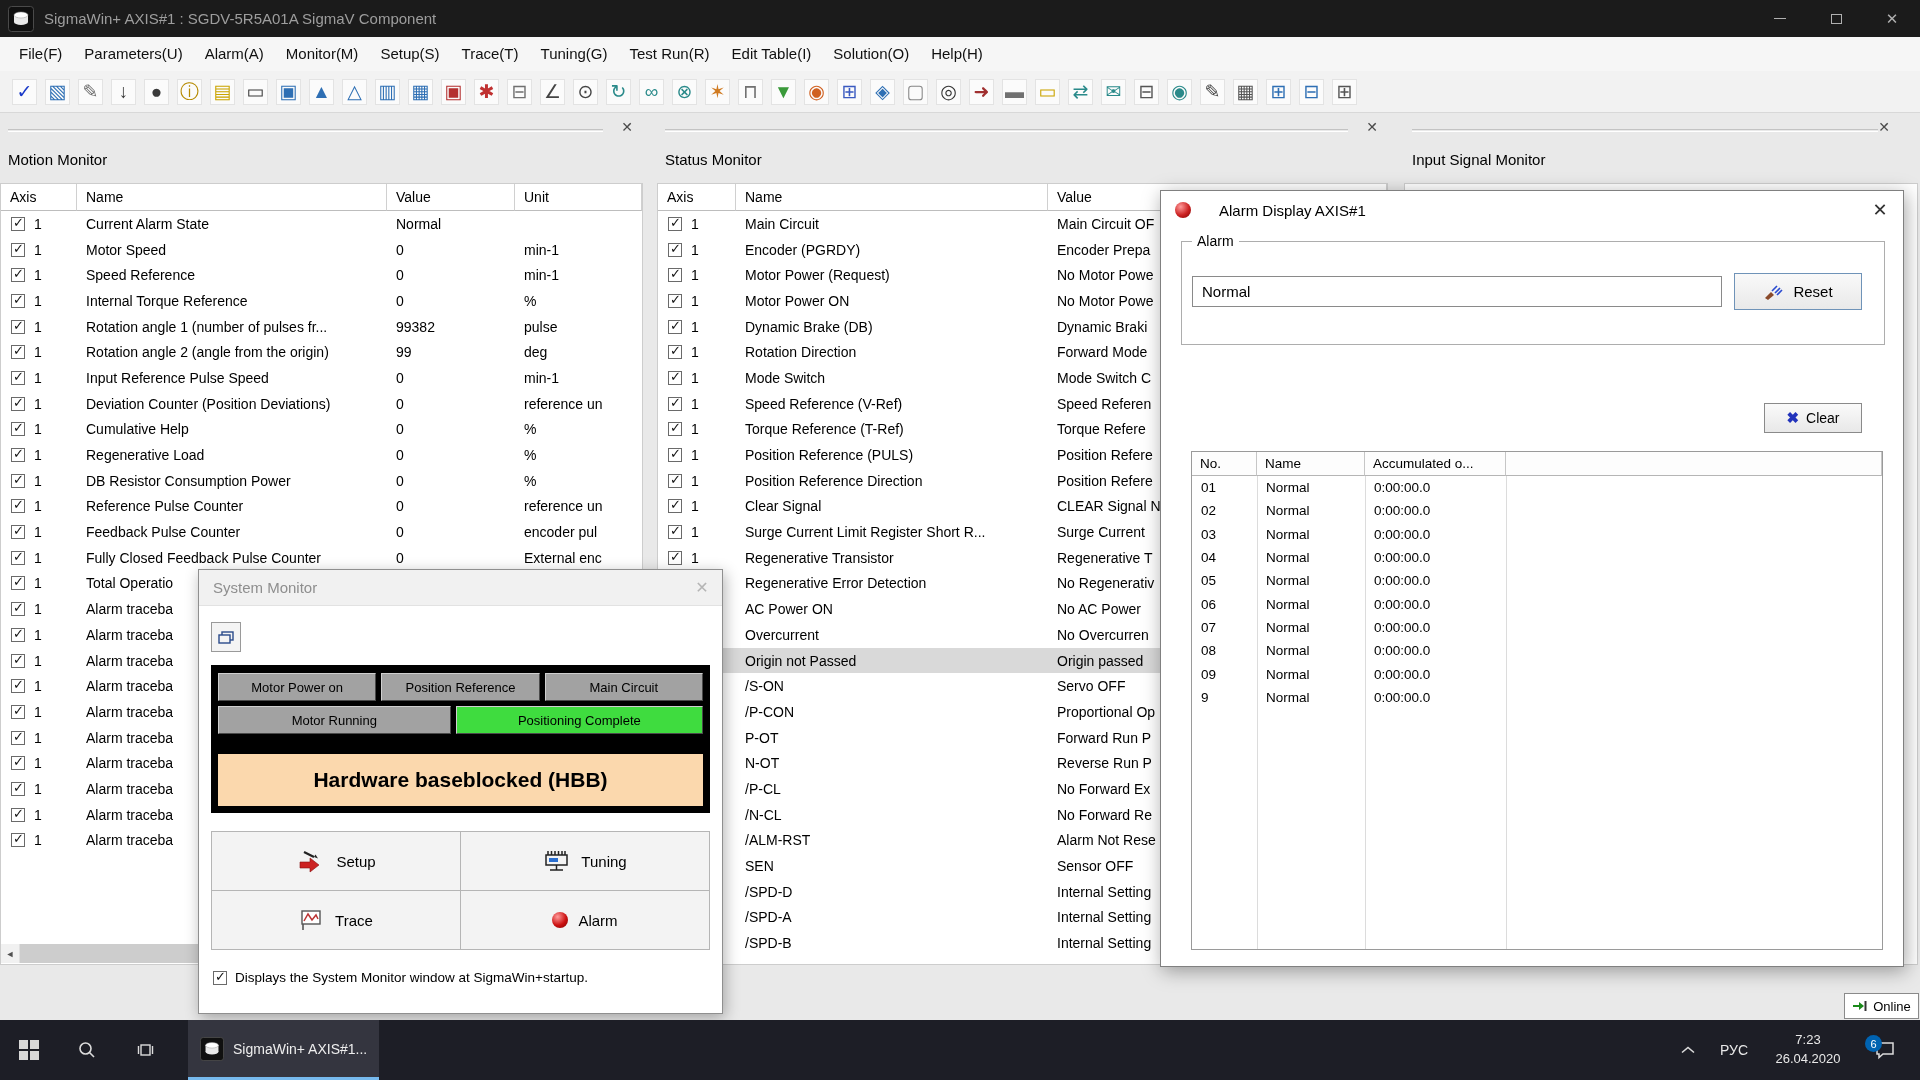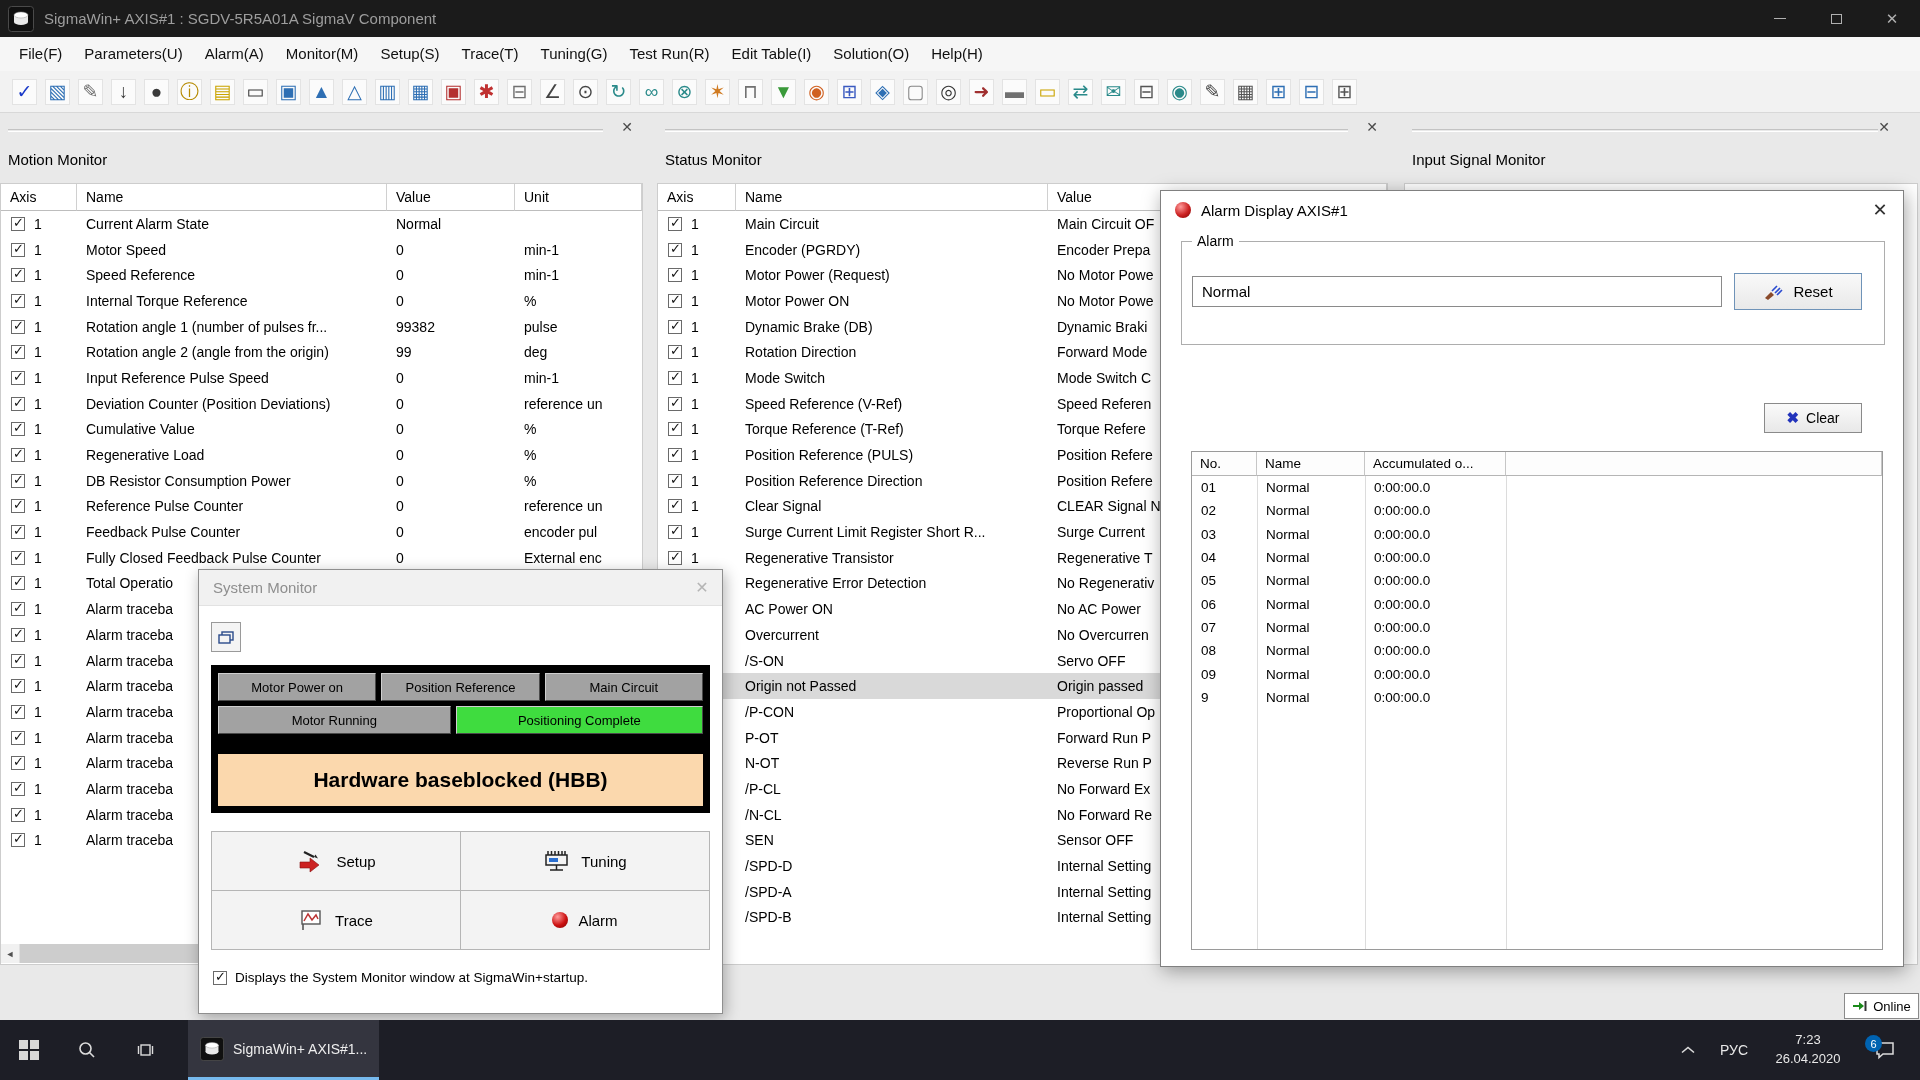--- a/index.html
+++ b/index.html
@@ -38,21 +38,21 @@
   .cb::after{content:"✓";position:absolute;left:1px;top:-3px;font-size:13px;color:#111;}
   .axn{margin-left:9px;font-size:14px;}
   .hscroll{position:absolute;left:0;bottom:1px;height:19px;right:2px;background:#f1f1f1;display:flex;}
   .sarrow{width:19px;height:19px;display:flex;align-items:center;justify-content:center;font-size:9px;color:#505050;background:#f1f1f1;border-right:1px solid #e0e0e0;}
   .sthumb{width:500px;height:19px;background:#cdcdcd;}
 
   
   .alarm-window{position:absolute;left:1160px;top:190px;width:744px;height:777px;background:#fff;border:1px solid #808080;box-shadow:2px 4px 18px rgba(0,0,0,.35);z-index:6;}
   .aw-title{position:absolute;top:0;left:0;right:0;height:38px;display:flex;align-items:center;background:#fff;}
   .redball{width:16px;height:16px;border-radius:50%;background:radial-gradient(circle at 35% 30%,#ff9a9a,var(--alarm-red,#cc2222) 55%,#7e0000);margin-left:14px;flex:none;}
-  .aw-title-text{margin-left:10px;font-size:15px;color:#000;}
+  .aw-title-text{margin-left:28px;font-size:15px;color:#000;}
   .aw-close{margin-left:auto;width:46px;text-align:center;font-size:18px;color:#333;}
   .agroup{position:absolute;left:20px;top:50px;width:704px;height:104px;border:1px solid #adadad;}
   .legend{position:absolute;top:-9px;left:10px;background:#fff;padding:0 5px;font-size:14px;}
   .afield{position:absolute;left:10px;top:34px;width:530px;height:31px;border:1px solid #8a8a8a;padding-left:9px;font-size:15px;line-height:29px;background:#fff;}
   .reset-btn{position:absolute;right:22px;top:31px;width:128px;height:37px;background:linear-gradient(#f9f9f9,#e9e9e9);border:1px solid #6f93b8;display:flex;align-items:center;justify-content:center;gap:8px;font-size:15px;font-family:inherit;}
   .tabs{position:absolute;left:20px;top:164px;display:flex;align-items:flex-end;height:31px;}
   .tab{height:27px;padding:0 16px;display:flex;align-items:center;font-size:14px;background:#f0f0f0;border:1px solid #a0a0a0;margin-right:2px;color:#000;}
   .tab.active{height:31px;background:#fff;border-bottom:none;position:relative;z-index:2;}
   .clear-btn{position:absolute;left:603px;top:212px;width:98px;height:30px;background:linear-gradient(#fafafa,#e8e8e8);border:1px solid #8a8a8a;display:flex;align-items:center;justify-content:center;gap:7px;font-size:14px;font-family:inherit;}
   .clear-x{color:#2233bb;font-size:15px;font-weight:bold;}
@@ -274,21 +274,21 @@
             <span class="td" style="width:310px">Deviation Counter (Position Deviations)</span>
             <span class="td" style="width:128px">0</span>
             <span class="td fx">reference un</span>
           </div>
 
           <div class="trow">
             <span class="td ax" style="width:76px;padding-left:10px;">
               <span class="cb"></span>
               <span class="axn">1</span>
             </span>
-            <span class="td" style="width:310px">Cumulative Value</span>
+            <span class="td" style="width:310px">Cumulative Help</span>
             <span class="td" style="width:128px">0</span>
             <span class="td fx">%</span>
           </div>
 
           <div class="trow">
             <span class="td ax" style="width:76px;padding-left:10px;">
               <span class="cb"></span>
               <span class="axn">1</span>
             </span>
             <span class="td" style="width:310px">Regenerative Load</span>
@@ -611,38 +611,38 @@
 
           <div class="trow">
             <span class="td ax" style="width:78px;padding-left:10px;">
               <span class="cb"></span>
               <span class="axn">1</span>
             </span>
             <span class="td" style="width:312px">Overcurrent</span>
             <span class="td fx">No Overcurren</span>
           </div>
 
+          <div class="trow hl">
+            <span class="td ax" style="width:78px;padding-left:10px;">
+              <span class="cb"></span>
+              <span class="axn">1</span>
+            </span>
+            <span class="td" style="width:312px">Origin not Passed</span>
+            <span class="td fx">Origin passed</span>
+          </div>
+
           <div class="trow">
             <span class="td ax" style="width:78px;padding-left:10px;">
               <span class="cb"></span>
               <span class="axn">1</span>
             </span>
             <span class="td" style="width:312px">/S-ON</span>
             <span class="td fx">Servo OFF</span>
           </div>
 
-          <div class="trow hl">
-            <span class="td ax" style="width:78px;padding-left:10px;">
-              <span class="cb"></span>
-              <span class="axn">1</span>
-            </span>
-            <span class="td" style="width:312px">Origin not Passed</span>
-            <span class="td fx">Origin passed</span>
-          </div>
-
           <div class="trow">
             <span class="td ax" style="width:78px;padding-left:10px;">
               <span class="cb"></span>
               <span class="axn">1</span>
             </span>
             <span class="td" style="width:312px">/P-CON</span>
             <span class="td fx">Proportional Op</span>
           </div>
 
           <div class="trow">
@@ -674,20 +674,28 @@
 
           <div class="trow">
             <span class="td ax" style="width:78px;padding-left:10px;">
               <span class="cb"></span>
               <span class="axn">1</span>
             </span>
             <span class="td" style="width:312px">/N-CL</span>
             <span class="td fx">No Forward Re</span>
           </div>
 
+          <div class="trow">
+            <span class="td ax" style="width:78px;padding-left:10px;">
+              <span class="cb"></span>
+              <span class="axn">1</span>
+            </span>
+            <span class="td" style="width:312px">/ALM-RST</span>
+            <span class="td fx">Alarm Not Rese</span>
+          </div>
 
           <div class="trow">
             <span class="td ax" style="width:78px;padding-left:10px;">
               <span class="cb"></span>
               <span class="axn">1</span>
             </span>
             <span class="td" style="width:312px">SEN</span>
             <span class="td fx">Sensor OFF</span>
           </div>
 

